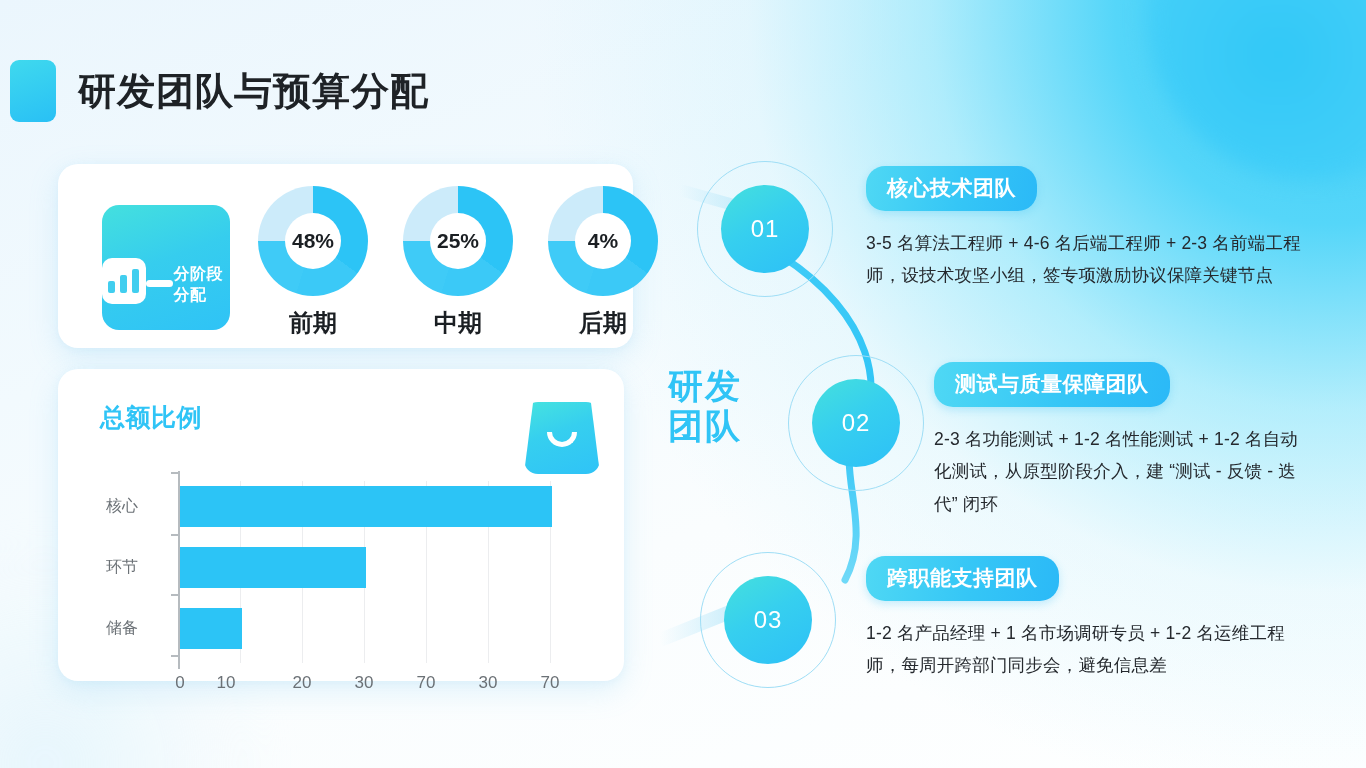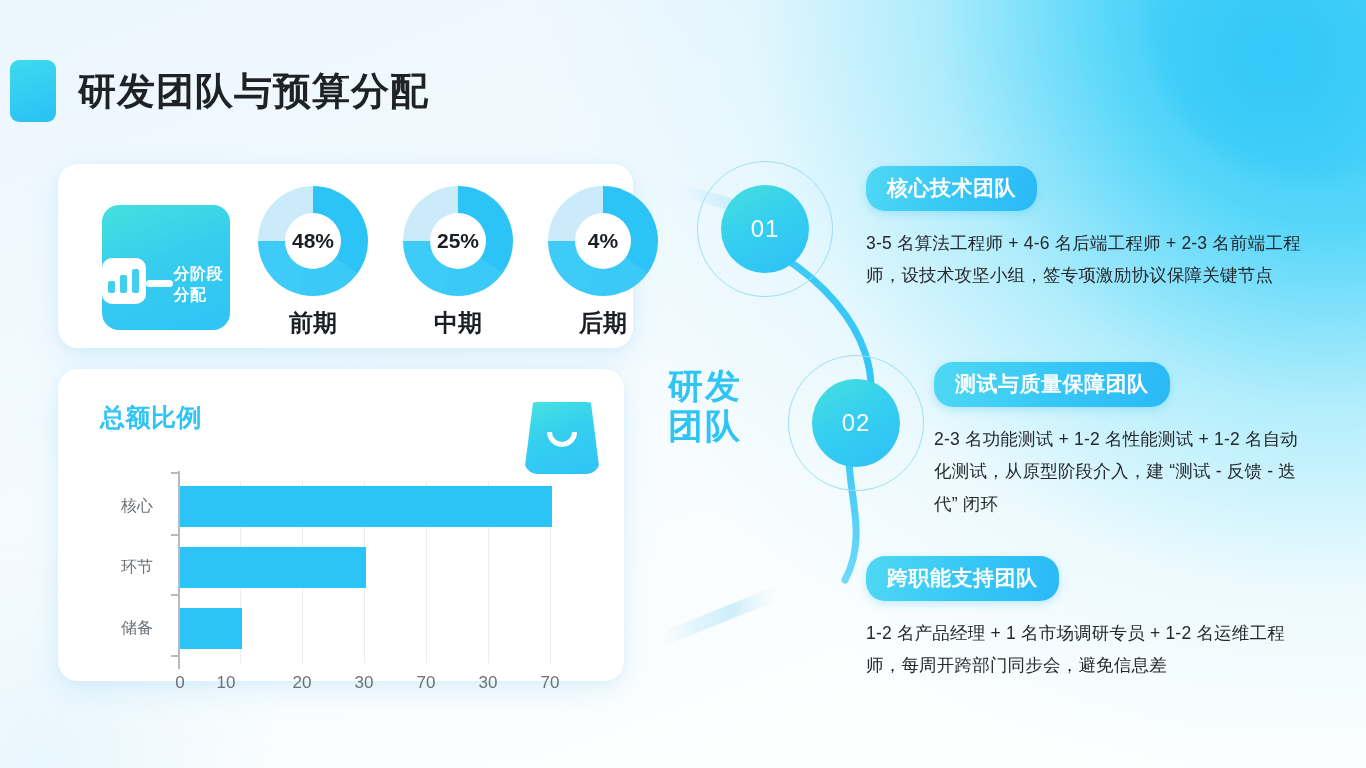--- a/index.html
+++ b/index.html
@@ -130,21 +130,21 @@
   .plot { position: absolute; left: 120px; top: 112px; width: 376px; height: 182px; }
   .grid-line { position: absolute; top: 0; bottom: 0; width: 1px; background: #ECEDEF; }
   .axis-y { position: absolute; left: 0; top: -10px; bottom: -6px; width: 2px; background: #B6BBBF; }
   .tick-y { position: absolute; left: -7px; width: 8px; height: 2px; background: #B6BBBF; }
   .bar {
     position: absolute; left: 2px; height: 41px;
     background: #2CC4F6;
   }
   .cat-label {
     position: absolute; left: -72px; width: 62px;
-    text-align: center; font-size: 16px; color: #6B7176;
+    text-align: left; font-size: 16px; color: #6B7176;
   }
   .x-label {
     position: absolute; top: 192px; font-size: 17px; color: #6B7176;
     transform: translateX(-50%);
   }
 
   
   .mid-title {
     position: absolute; left: 668px; top: 366px;
     font-size: 35px; font-weight: bold; color: #2FC4F6;
@@ -315,20 +315,24 @@
   </svg>
 
   <div class="node node-1">
     <div class="node-ring"></div>
     <div class="node-circle">01</div>
   </div>
   <div class="node node-2">
     <div class="node-ring"></div>
     <div class="node-circle">02</div>
   </div>
+  <div class="node node-3">
+    <div class="node-ring"></div>
+    <div class="node-circle">03</div>
+  </div>
 
   <div class="item item-1">
     <div class="pill">核心技术团队</div>
     <div class="desc">3-5 名算法工程师 + 4-6 名后端工程师 + 2-3 名前端工程师，设技术攻坚小组，签专项激励协议保障关键节点</div>
   </div>
 
   <div class="item item-2">
     <div class="pill">测试与质量保障团队</div>
     <div class="desc">2-3 名功能测试 + 1-2 名性能测试 + 1-2 名自动化测试，从原型阶段介入，建 “测试 - 反馈 - 迭代” 闭环</div>
   </div>

